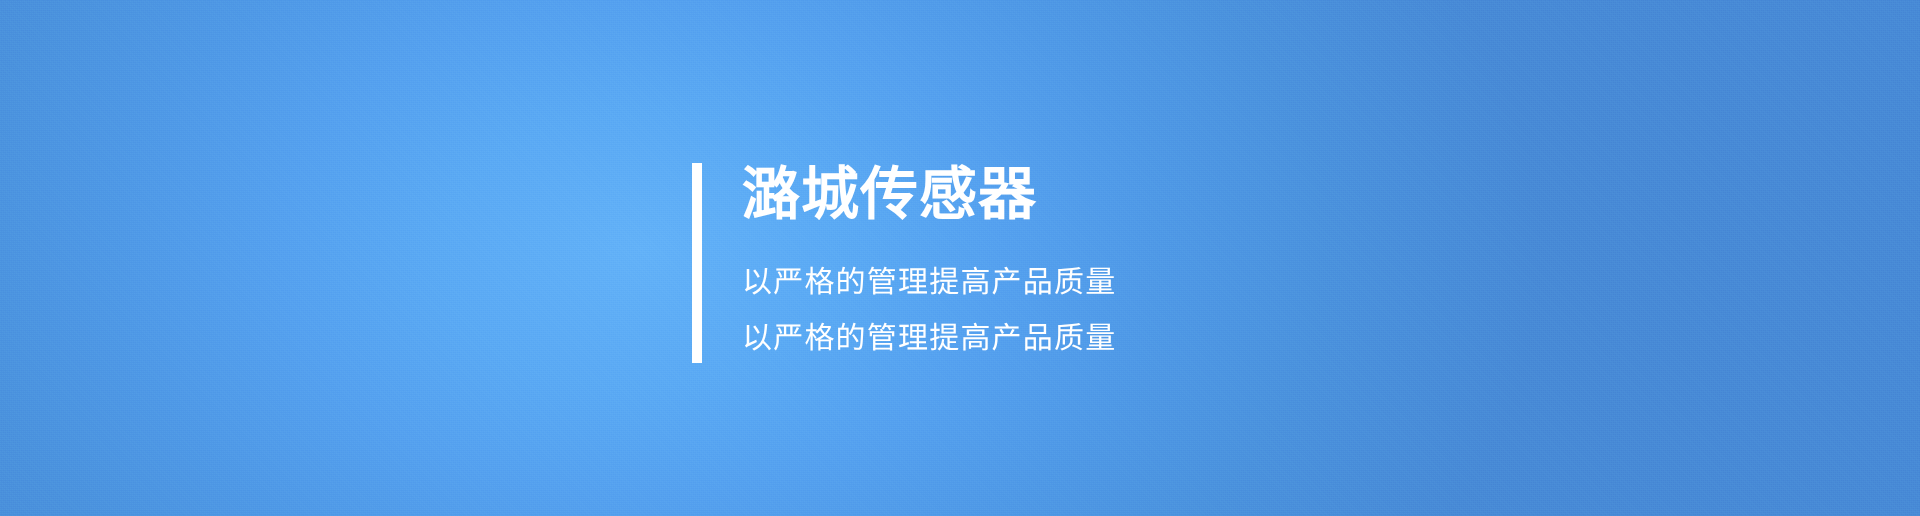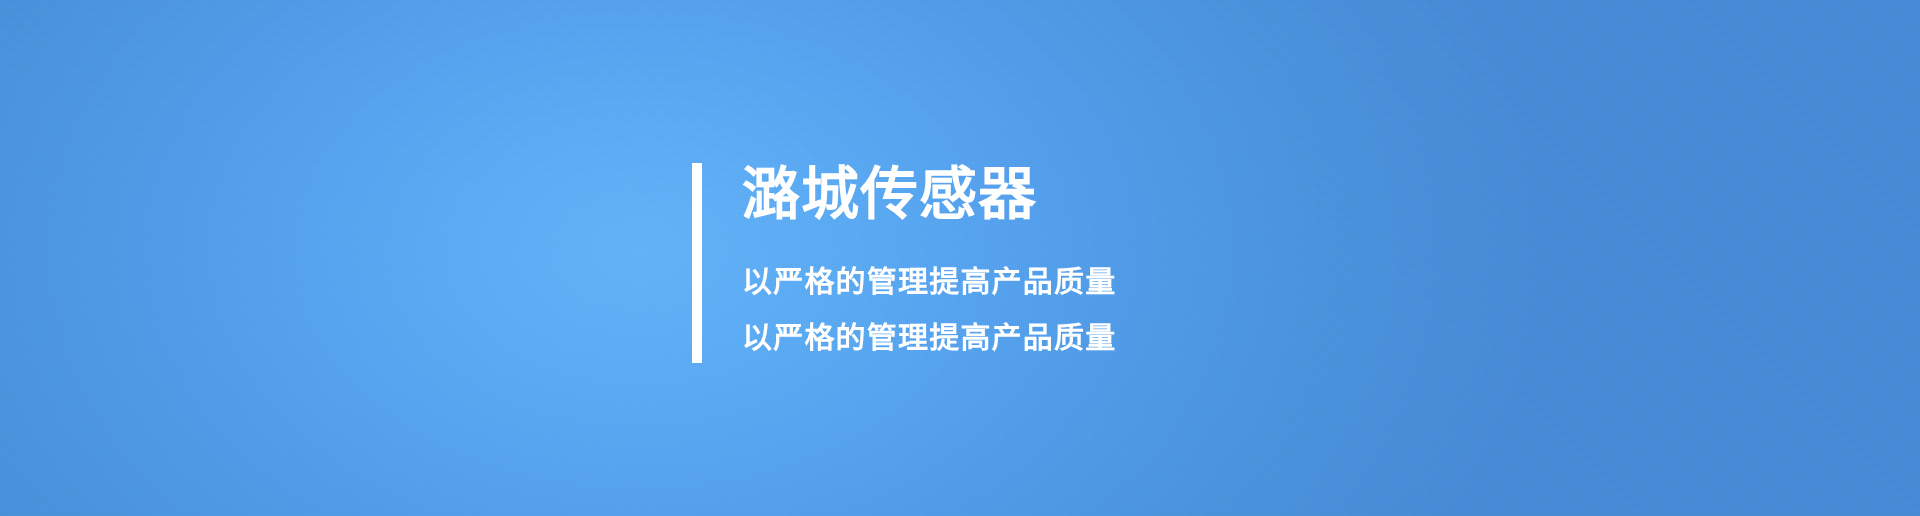--- a/index.html
+++ b/index.html
@@ -86,21 +86,21 @@
     list-style: none;
     margin: 0;
     padding: 0;
     margin-top: 29px;
   }
 
   .tagline {
     color: #ffffff;
     font-size: 30px;
     line-height: 56px;
-    font-weight: 700;
+    font-weight: 400;
     letter-spacing: 1.2px;
     white-space: nowrap;
   }
 </style>
 </head>
 <body>
 
 <div class="banner">
 
   <div class="banner-bg"></div>

